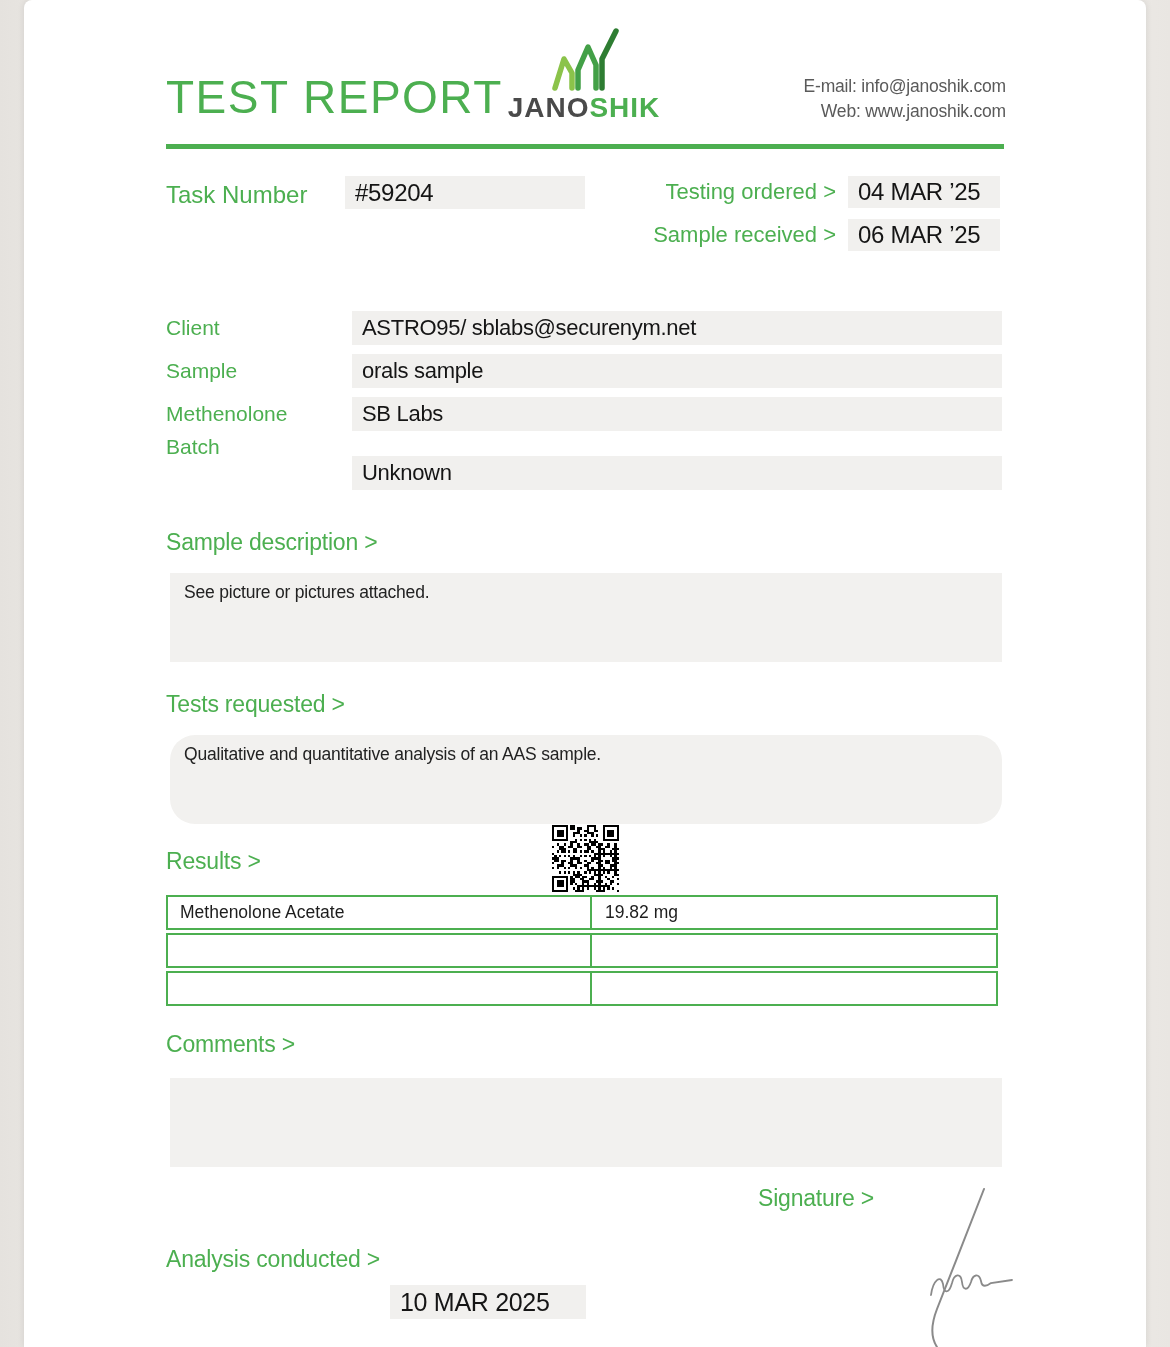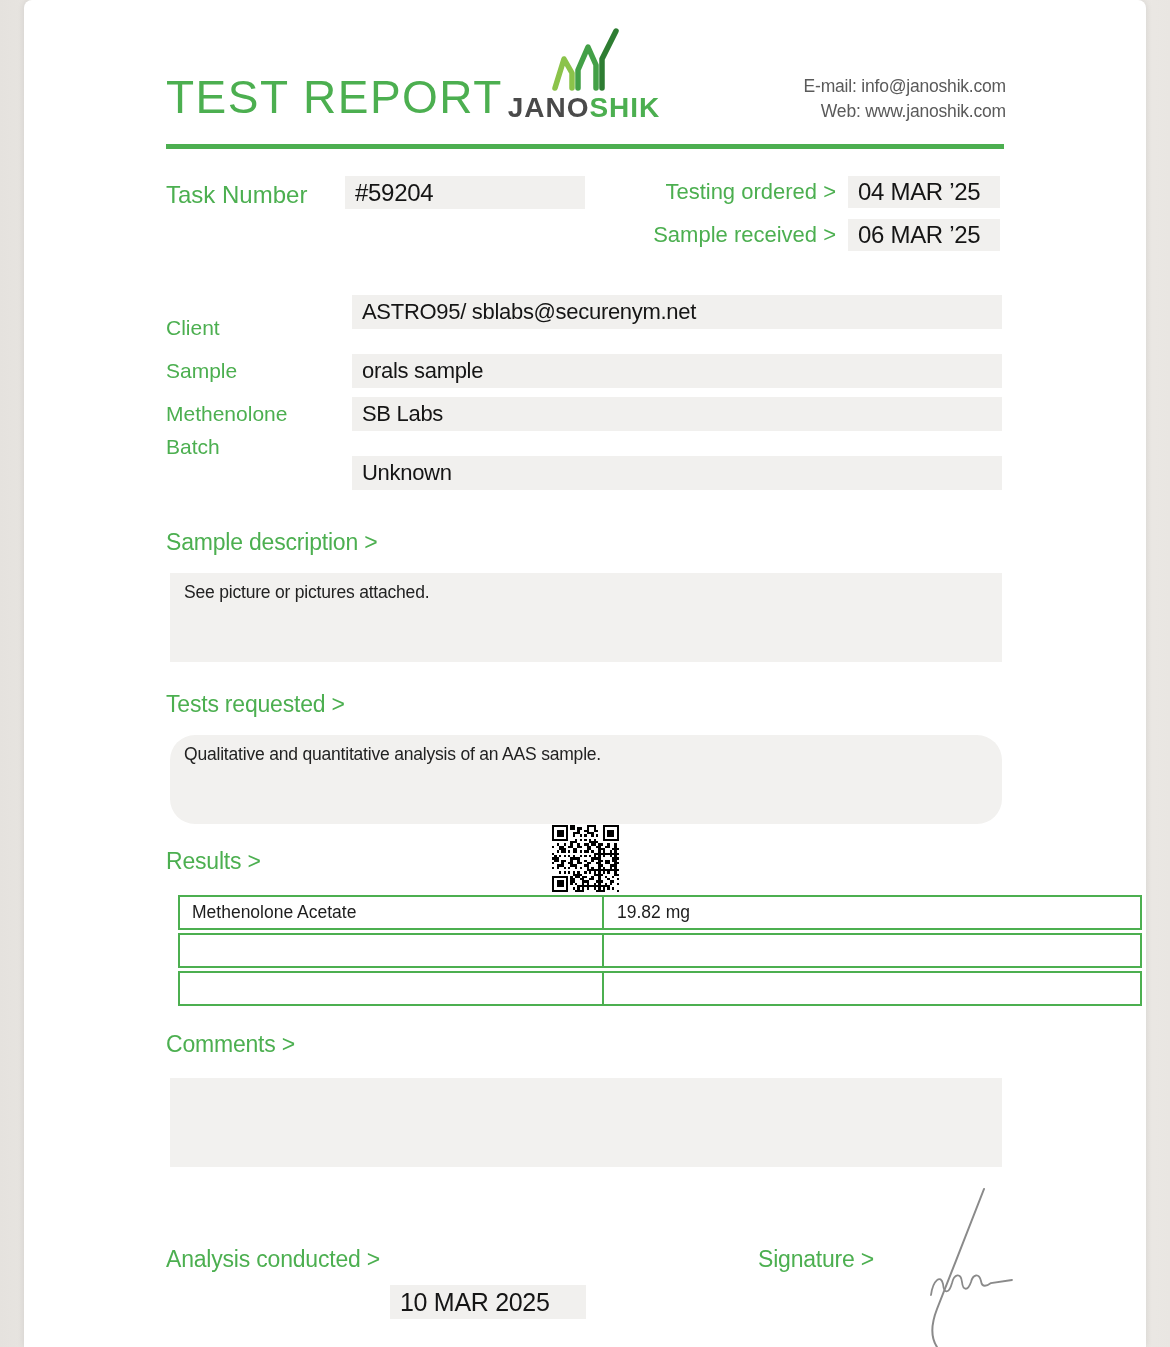--- a/index.html
+++ b/index.html
@@ -38,28 +38,28 @@
   
   .task-label { left:142px; top:181px; font-size:24px; }
   .task-box { left:321px; top:176px; width:240px; height:33px; }
   .daterow { right:146px; height:32px; display:flex; align-items:center; gap:12px; }
   .daterow .dlabel { font-size:22px; white-space:nowrap; }
   .daterow .vbox { width:152px; height:32px; }
   
   .ilabel { left:142px; font-size:21px; }
   .ibox { left:328px; width:650px; height:34px; font-size:22px; }
   
-  .rtable { left:142px; top:895px; width:964px; display:flex; flex-direction:column; gap:3px;margin-left:12px; }
+  .rtable { left:142px; top:895px; width:832px; display:flex; flex-direction:column; gap:3px; }
   .rrow { display:flex; border:2px solid var(--accent,#4caf50); height:35px; background:#fff; }
   .rcell-l { width:424px; border-right:2px solid var(--accent,#4caf50); display:flex; align-items:center; padding:0 12px; font-size:17.5px; }
   .rcell-r { flex:1; display:flex; align-items:center; padding:0 13px; font-size:17.5px; }
   
   .an-label { left:142px; top:1246px; font-size:23px; }
   .an-box { left:366px; top:1241px; width:196px; height:34px; font-size:25px;margin-top:44px; }
-  .sig-label { left:734px; top:1246px; font-size:23px; }
+  .sig-label { left:734px; top:1185px; font-size:23px; }
   svg { display:block; }
 </style>
 </head>
 <body>
 
 <div class="page">
 
   <div class="abs title">TEST REPORT</div>
 
   <div class="abs contact">
@@ -84,21 +84,21 @@
   <div class="abs daterow" style="top:176px;">
     <span class="dlabel green">Testing ordered  &gt;</span>
     <span class="vbox">04 MAR ’25</span>
   </div>
   <div class="abs daterow" style="top:219px;">
     <span class="dlabel green">Sample received &gt;</span>
     <span class="vbox">06 MAR ’25</span>
   </div>
 
   <div class="abs ilabel green" style="top:316px;">Client</div>
-  <div class="abs vbox ibox" style="top:295px;">ASTRO95/ sblabs@securenym.net</div>
+  <div class="abs vbox ibox" style="top:311px;">ASTRO95/ sblabs@securenym.net</div>
 
   <div class="abs ilabel green" style="top:359px;">Sample</div>
   <div class="abs vbox ibox" style="top:354px;">orals sample</div>
 
   <div class="abs ilabel green" style="top:402px;">Methenolone</div>
   <div class="abs vbox ibox" style="top:397px;">SB Labs</div>
 
   <div class="abs ilabel green" style="top:435px;">Batch</div>
   <div class="abs vbox ibox" style="top:456px;">Unknown</div>
 

